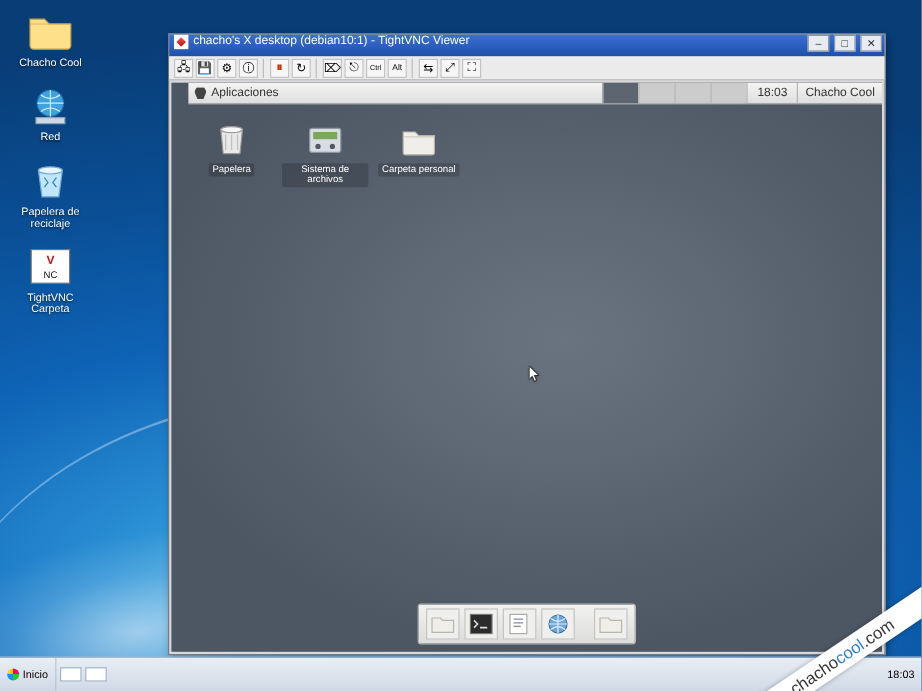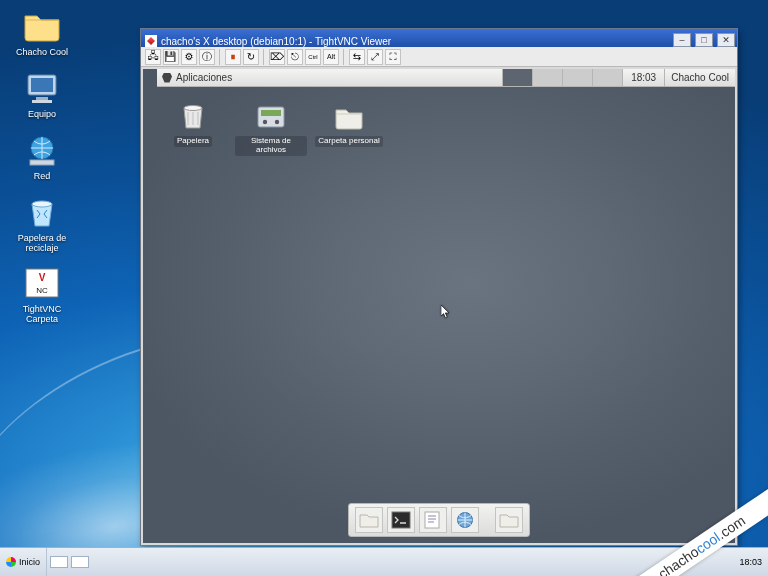--- a/index.html
+++ b/index.html
@@ -43,21 +43,21 @@
 .tray { margin-left: auto; display: flex; align-items: center; gap: 6px; padding: 0 6px; }
 
 
 .vnc-window {
   position: absolute; left: 140px; top: 28px; width: 598px; height: 518px;
   background: #d9d9d9; border: 1px solid #6f7a88; box-shadow: 2px 3px 6px rgba(0,0,0,0.35);
   display: flex; flex-direction: column;
 }
 .titlebar {
   height: 18px; background: linear-gradient(#3a6fd4, #1f4fa8);
-  display: flex; align-items: flex-end; color: #fff; font-size: 10px; padding-left: 4px;
+  display: flex; align-items: flex-start; color: #fff; font-size: 10px; padding-left: 4px;
 }
 .titlebar .app-icon { width: 12px; height: 12px; background: #fff; margin-right: 4px; display: flex; align-items: center; justify-content: center; }
 .titlebar .app-icon::after { content: ""; width: 8px; height: 8px; background: linear-gradient(#f55,#a11); clip-path: polygon(50% 0,100% 50%,50% 100%,0 50%); }
 .winbtns { margin-left: auto; display: flex; }
 .winbtn { width: 18px; height: 14px; background: #e8ecf2; border: 1px solid #8a96a6; margin-left: 2px; margin-right:2px; font-size: 9px; display: flex; align-items: center; justify-content: center; color: #333; cursor: pointer; }
 .toolbar {
   height: 20px; background: #ebebeb; border-bottom: 1px solid #b9b9b9;
   display: flex; align-items: center; padding: 0 4px; gap: 2px;
 }
 .tbtn { width: 16px; height: 16px; border: 1px solid #c3c3c3; background: #f6f6f6; cursor: pointer; display: flex; align-items: center; justify-content: center; font-size: 10px; }
@@ -122,31 +122,20 @@
 
   <div class="win7-icons">
     <div class="win7-icon">
       <span class="glyph">
         <svg viewBox="0 0 40 40">
             <path d="M3 10h12l4 4h18v18a3 3 0 0 1-3 3H6a3 3 0 0 1-3-3z" fill="#ffe08a" stroke="#caa23a"></path>
             <path d="M3 14h34" stroke="#d9b85a"></path>
           </svg>
       </span>
       <span class="label">Chacho Cool</span>
-    </div>
-    <div class="win7-icon">
-      <span class="glyph">
-        <svg viewBox="0 0 40 40">
-            <rect x="6" y="7" width="28" height="20" rx="2" fill="#bcd6ef" stroke="#5e7fa3"></rect>
-            <rect x="9" y="10" width="22" height="14" fill="#3b76b6"></rect>
-            <rect x="14" y="29" width="12" height="3" fill="#9fb2c6"></rect>
-            <rect x="10" y="32" width="20" height="3" fill="#cdd8e3"></rect>
-          </svg>
-      </span>
-      <span class="label">Equipo</span>
     </div>
     <div class="win7-icon">
       <span class="glyph">
         <svg viewBox="0 0 40 40">
             <circle cx="20" cy="18" r="11" fill="#3fa2e0" stroke="#1e6fa8"></circle>
             <path d="M9 18h22M20 7v22M12 11c5 4 11 4 16 0M12 25c5-4 11-4 16 0" stroke="#cfeaff" fill="none"></path>
             <rect x="8" y="30" width="24" height="5" fill="#cdd8e3" stroke="#8fa3b8"></rect>
           </svg>
       </span>
       <span class="label">Red</span>

